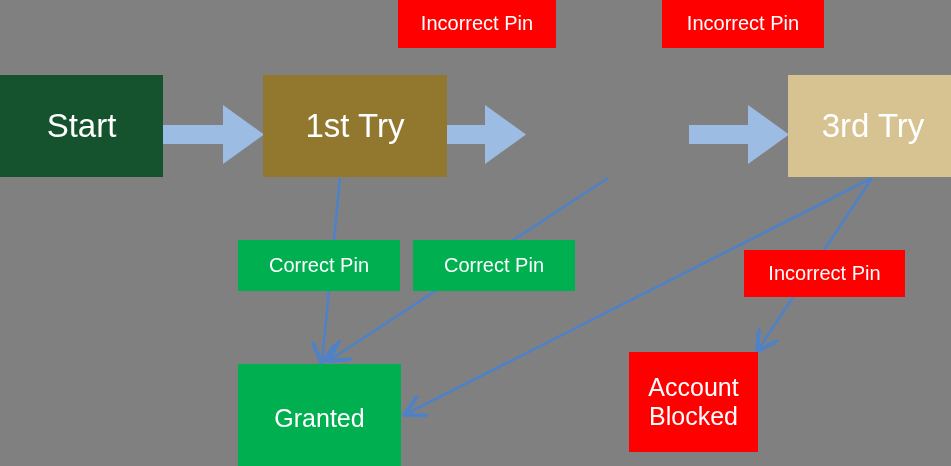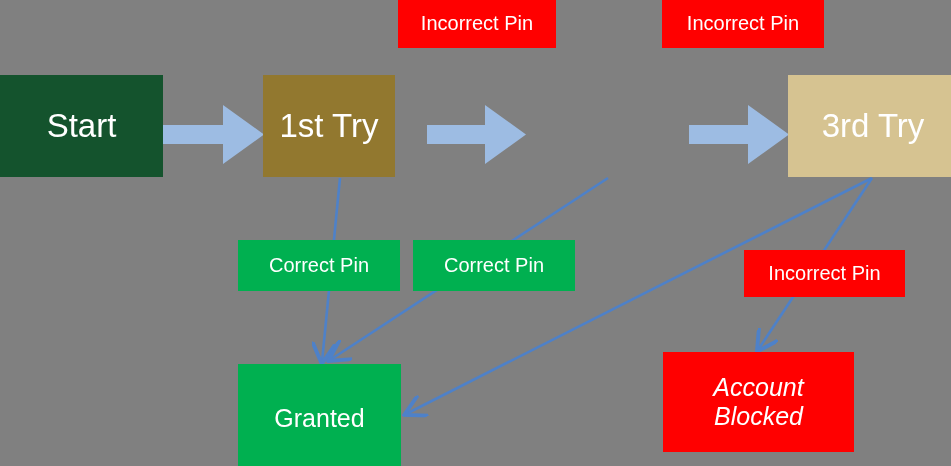--- a/index.html
+++ b/index.html
@@ -28,41 +28,41 @@
     color: #FFFFFF;
     line-height: 1.18;
     box-sizing: border-box;
   }
   
   .state {
     font-size: 33px;
     letter-spacing: 0px;
   }
   #node-start   { left: 0px;   top: 75px; width: 163px; height: 102px; }
-  #node-try1    { left: 263px; top: 75px; width: 132px; height: 102px; }
+  #node-try1    { left: 263px; top: 75px; width: 184px; height: 102px; }
   #node-try2    { left: 525px; top: 75px; width: 164px; height: 102px; }
   #node-try3    { left: 788px; top: 75px; width: 170px; height: 102px; }
 
   
   .chip {
     font-size: 20px;
   }
   #chip-incorrect-1 { left: 398px; top: 0px;   width: 158px; height: 48px; }
   #chip-incorrect-2 { left: 662px; top: 0px;   width: 162px; height: 48px; }
   #chip-correct-1   { left: 238px; top: 240px; width: 162px; height: 51px; }
   #chip-correct-2   { left: 413px; top: 240px; width: 162px; height: 51px; }
   #chip-incorrect-3 { left: 744px; top: 250px; width: 161px; height: 47px; }
 
   
   .outcome {
     font-size: 25px;
     flex-direction: column;
   }
   #node-access-granted { left: 238px; top: 364px; width: 163px; height: 110px; }
-  #node-account-blocked{ left: 663px; top: 352px; width: 191px; height: 100px; font-style: italic; }
+  #node-account-blocked{ left: 629px; top: 352px; width: 129px; height: 100px; }
 
   
   .block-arrow {
     position: absolute;
     top: 105px;
     height: 59px;
   }
   #arrow-start-try1 { left: 163px; width: 101px; }
   #arrow-try1-try2  { left: 427px; width: 99px;  }
   #arrow-try2-try3  { left: 689px; width: 100px; }

